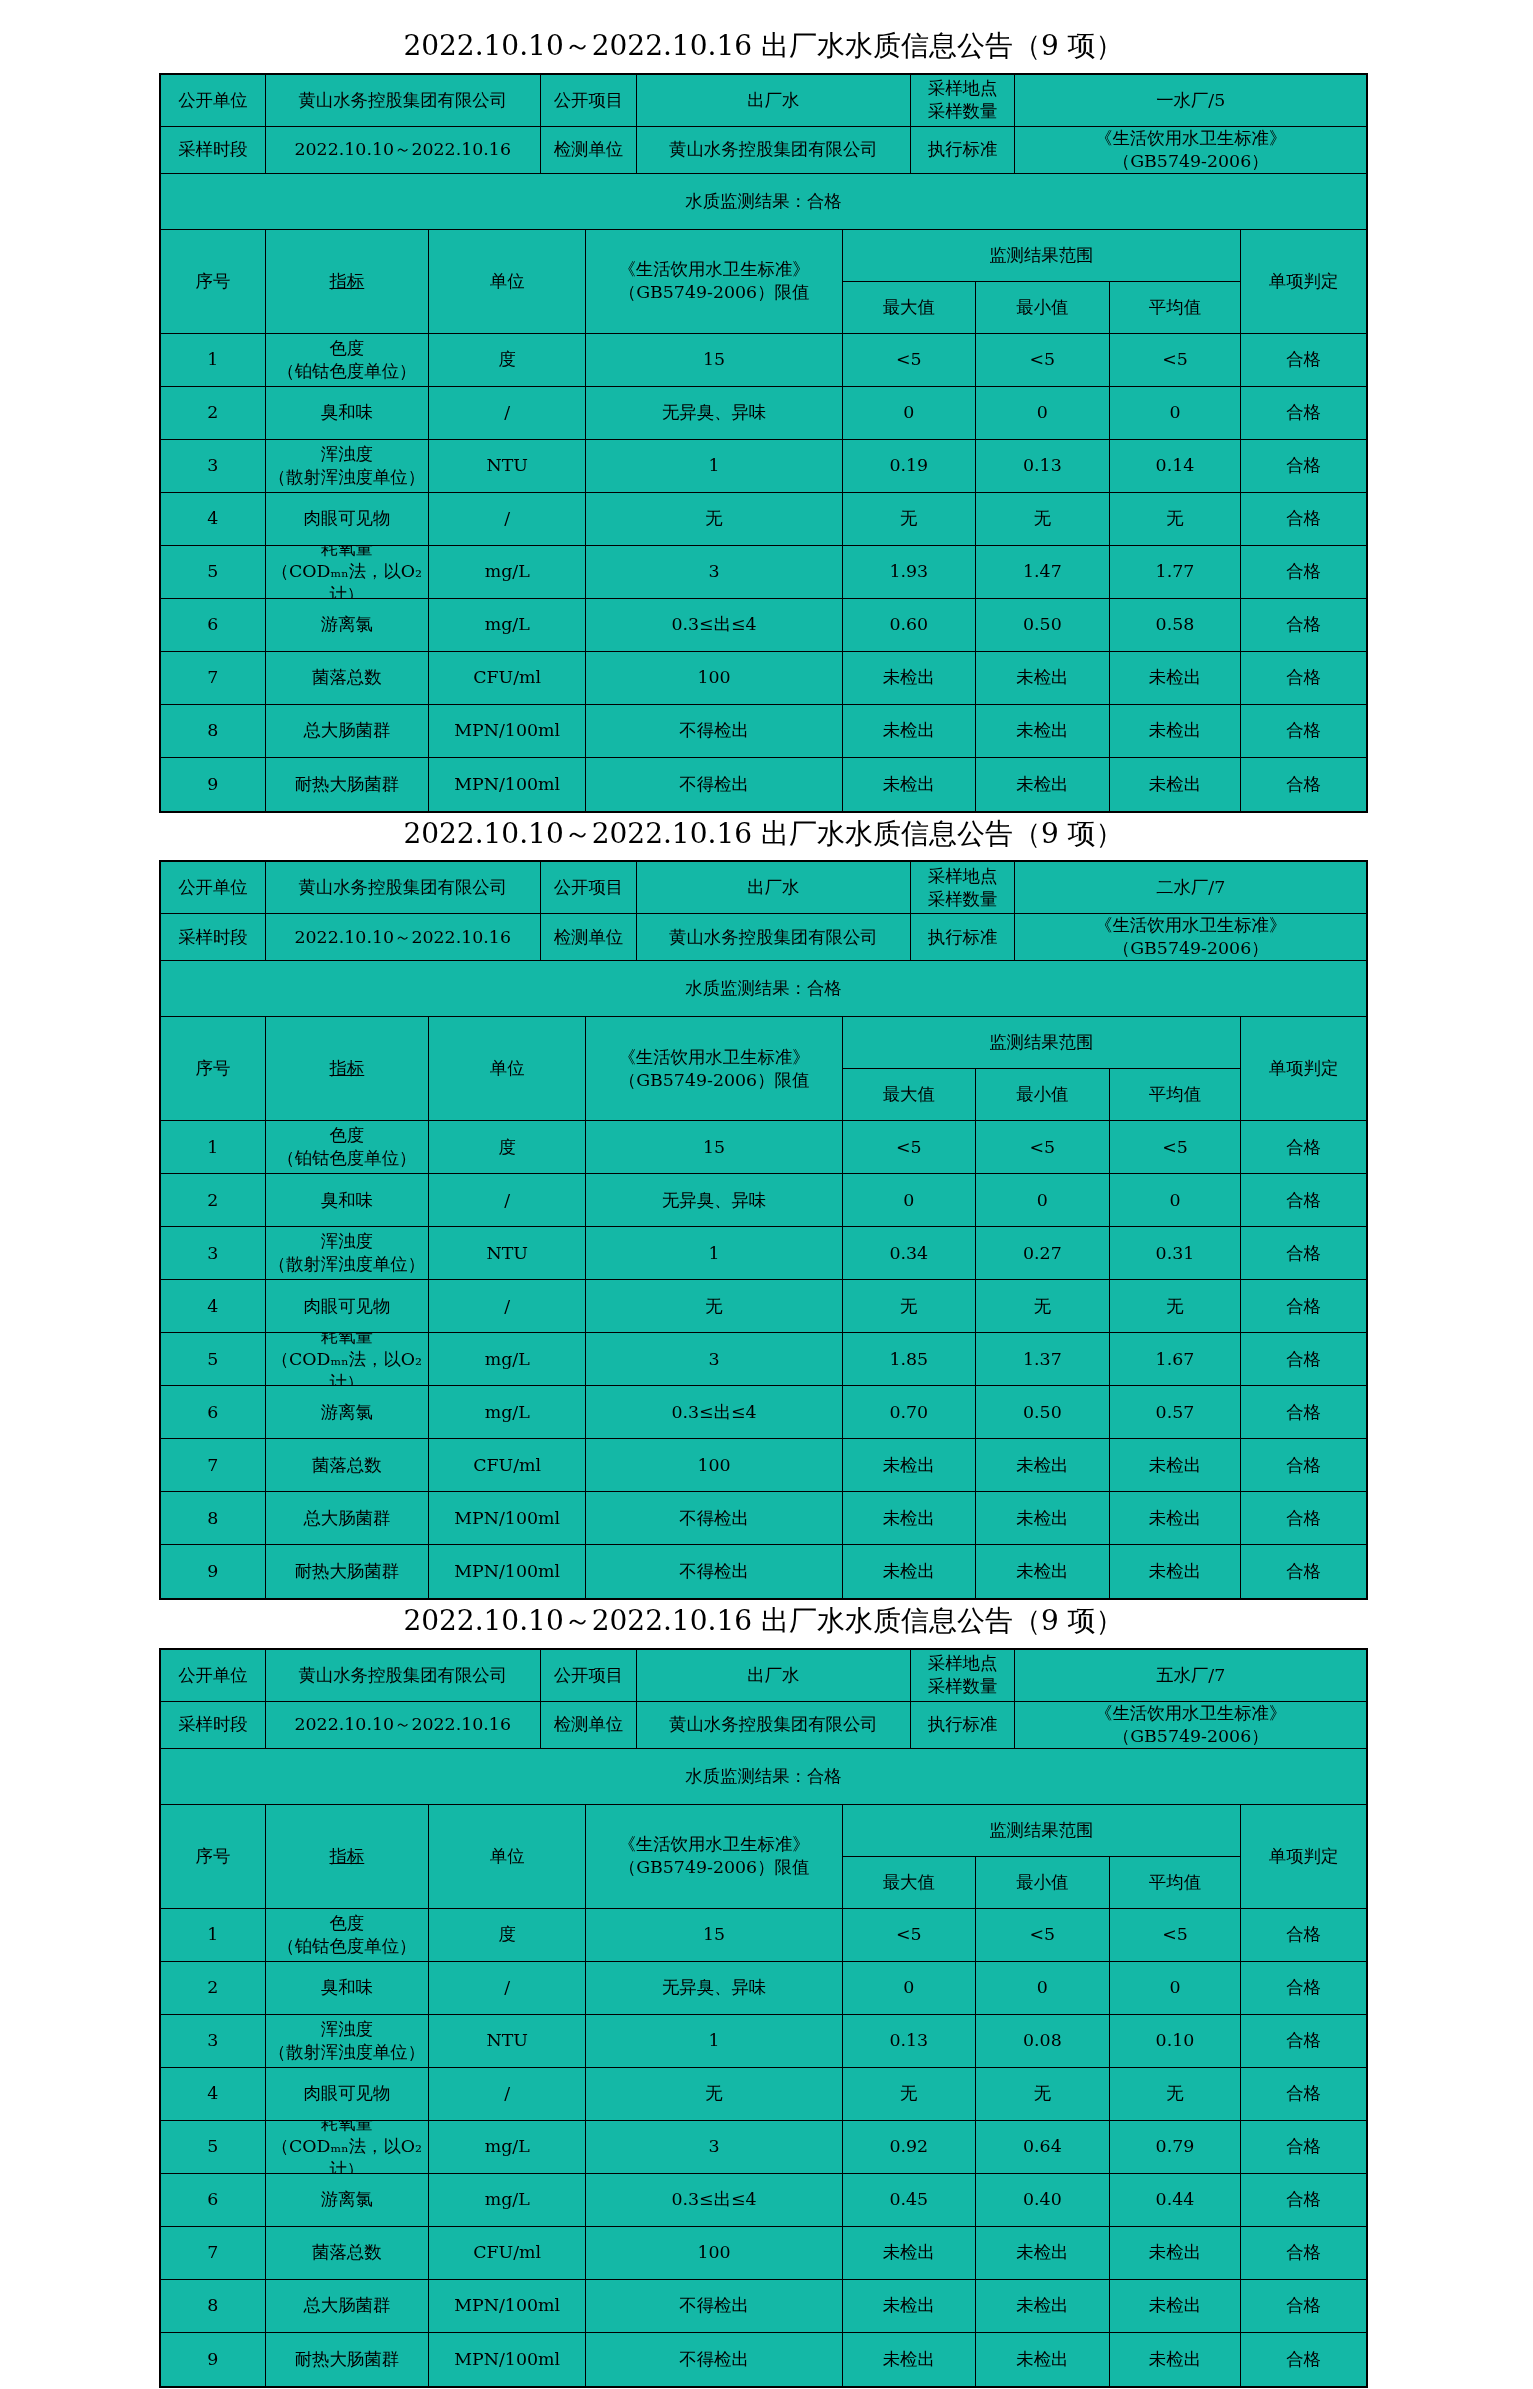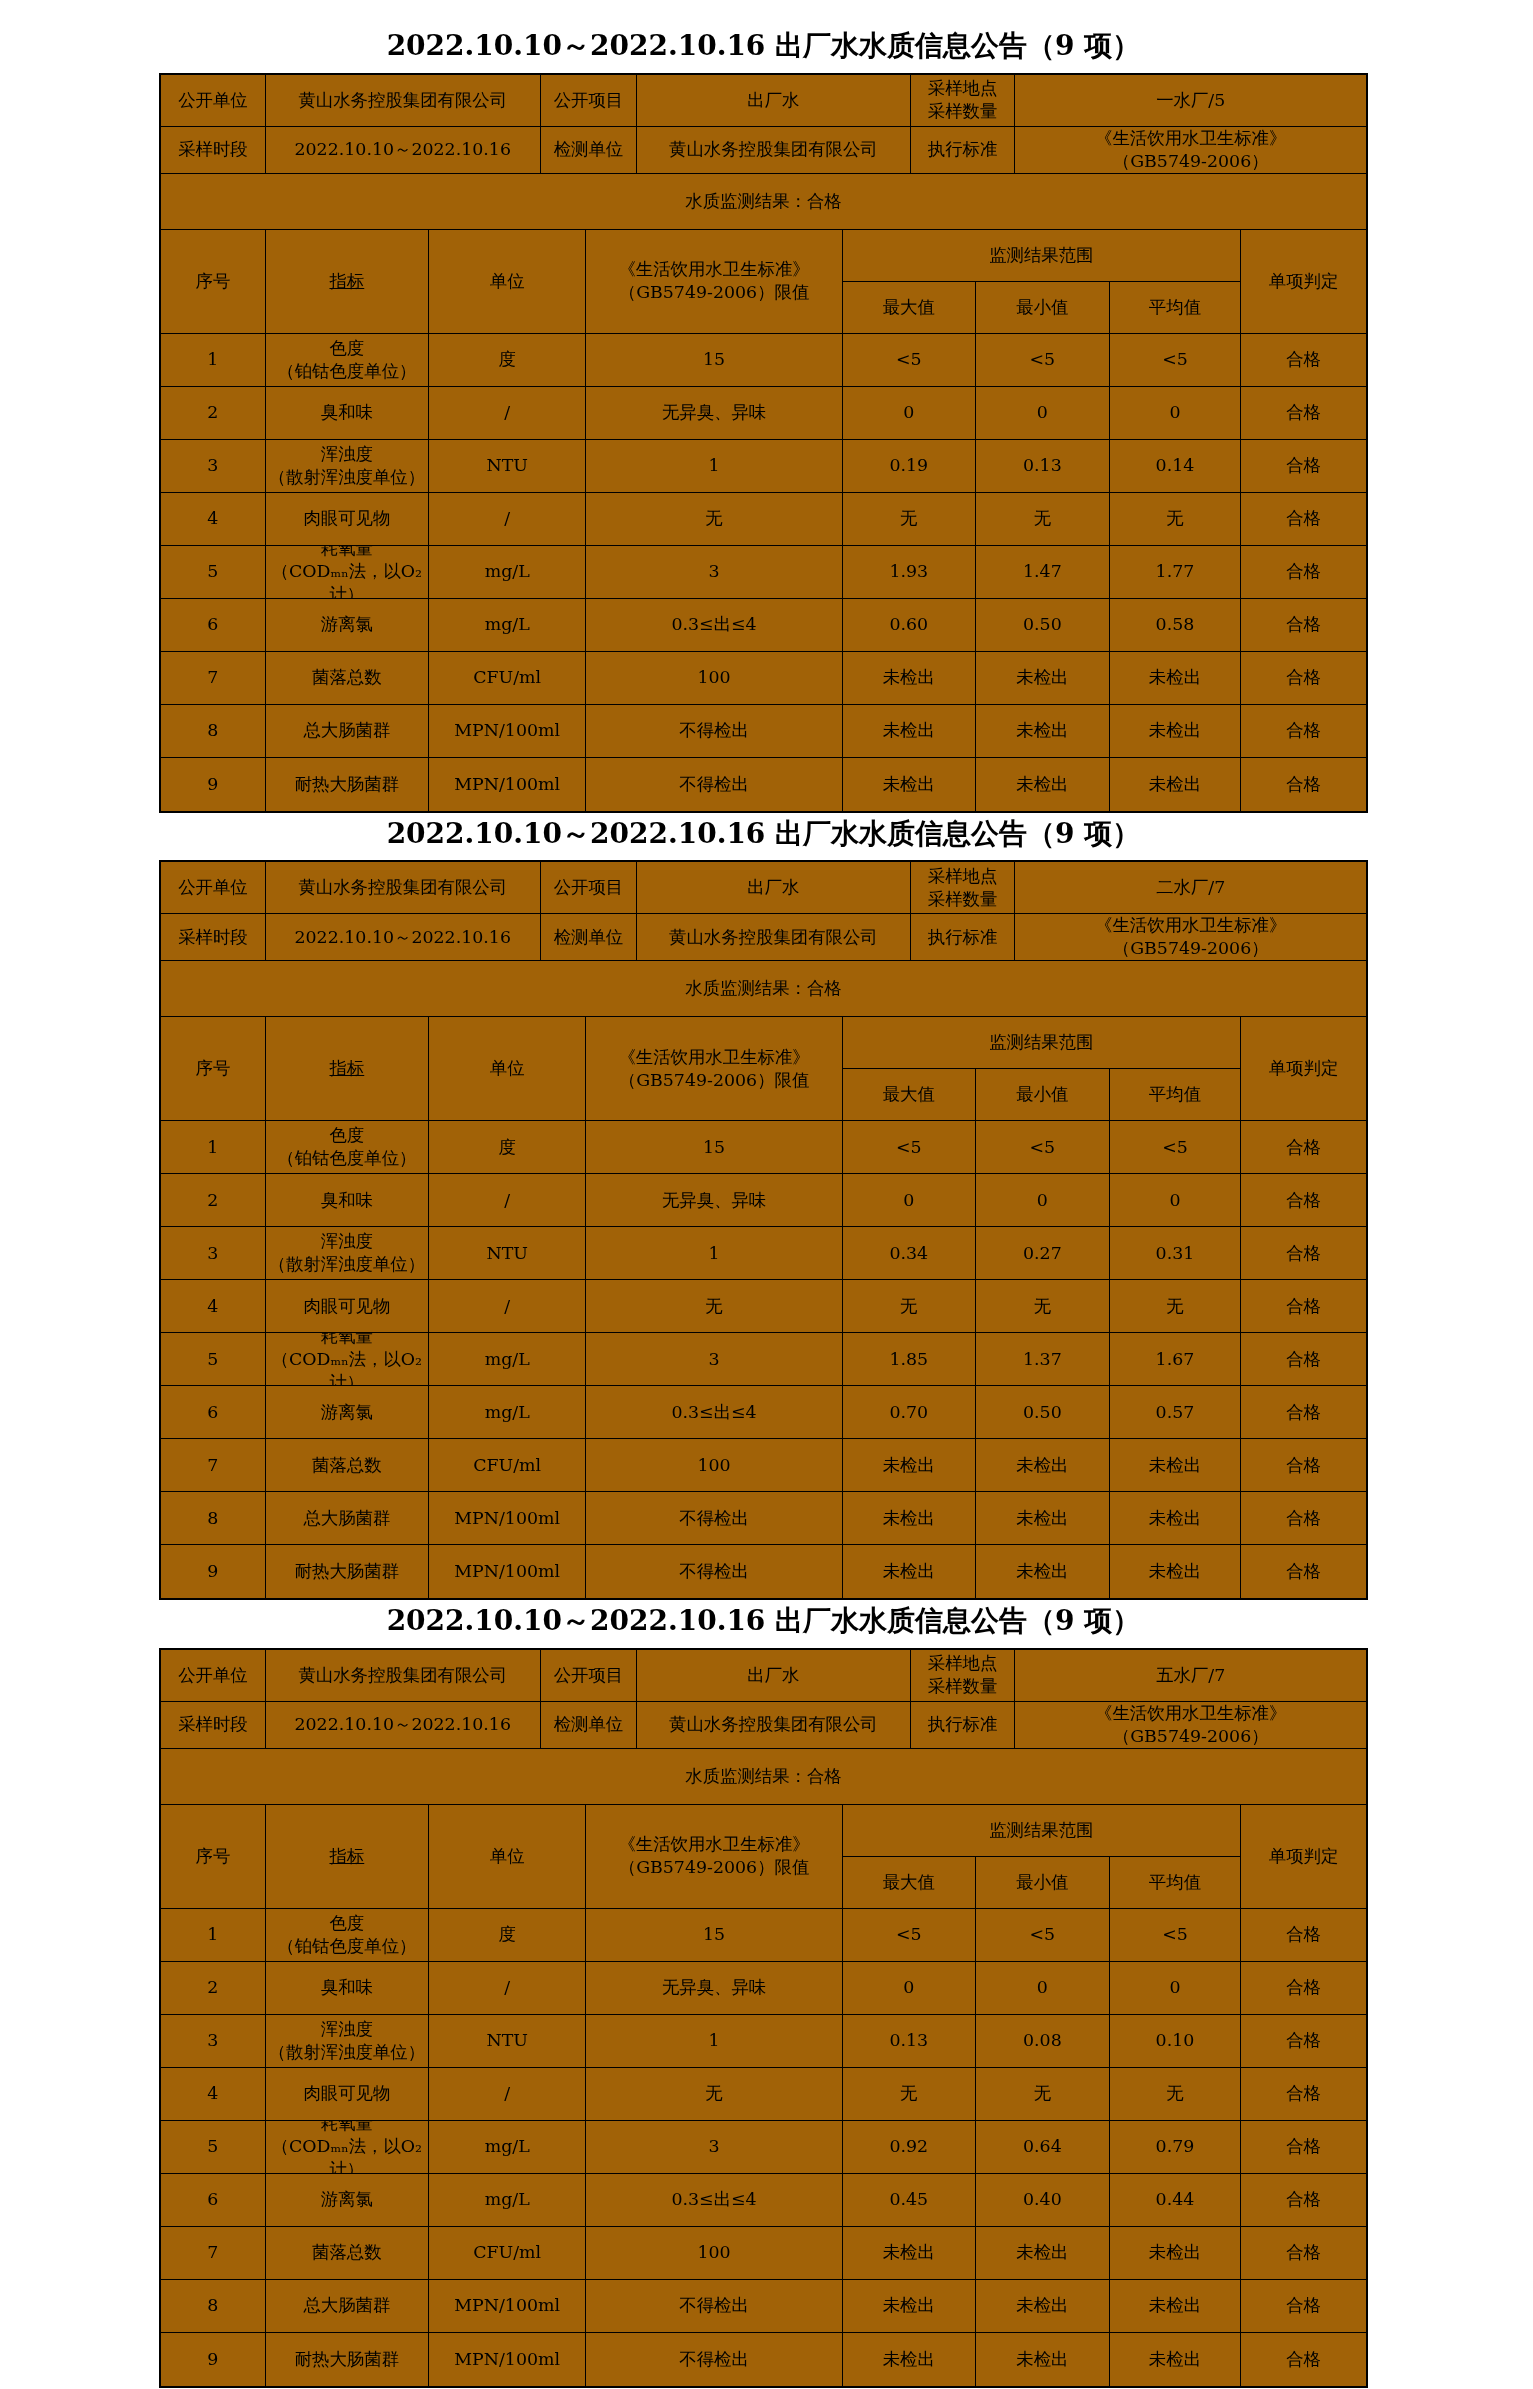--- a/index.html
+++ b/index.html
@@ -8,29 +8,29 @@
     color: #000000;
     font-family: "DejaVu Serif", "Liberation Serif", serif;
   }
   body { width: 1533px; height: 2389px; overflow: hidden; }
   .page { padding: 32px 0 0 159px; }
   .block + .block { margin-top: 7px; }
   .title {
     width: 1209px;
     text-align: center;
     font-size: 28px;
-    font-weight: bold;
+    font-weight: normal;
     line-height: 28px;
     margin-bottom: 12.5px;
     white-space: nowrap;
   }
   .table {
     width: 1209px;
     border: 2.1px solid #000;
-    background: #a16207;
+    background: #14b8a6;
     margin-top: 12px;
   }
   .info-grid {
     display: grid;
     grid-template-columns: 151fr 396fr 139fr 394fr 151fr 505fr;
     grid-template-rows: 52px 47px;
   }
   .main-grid {
     display: grid;
     grid-template-columns: 151fr 235fr 227fr 369fr 192fr 193fr 189fr 180fr;

